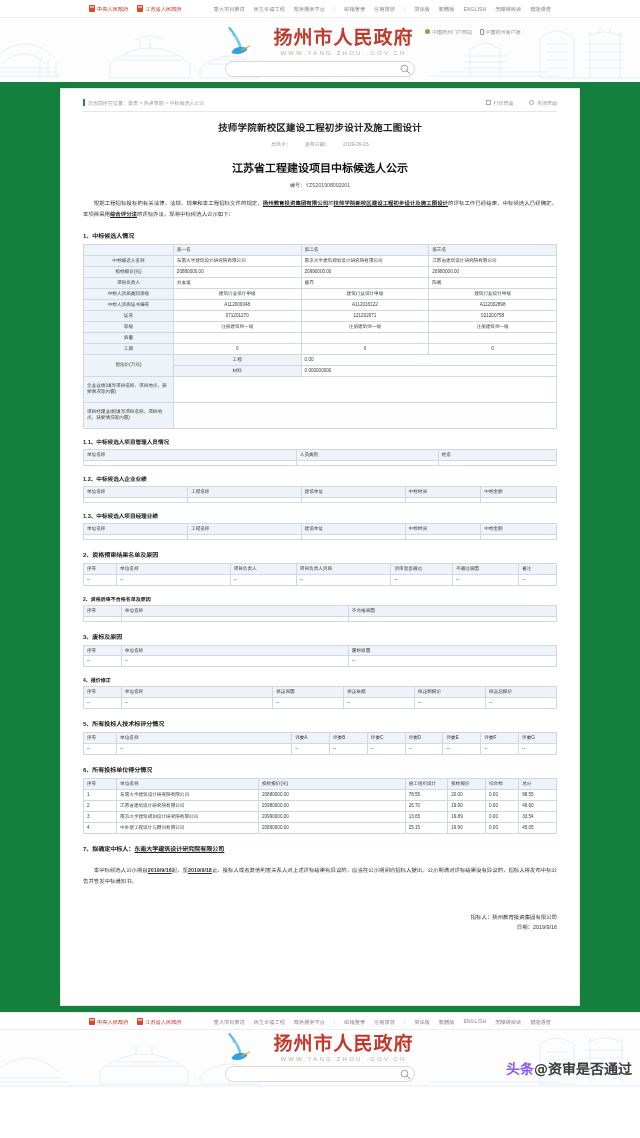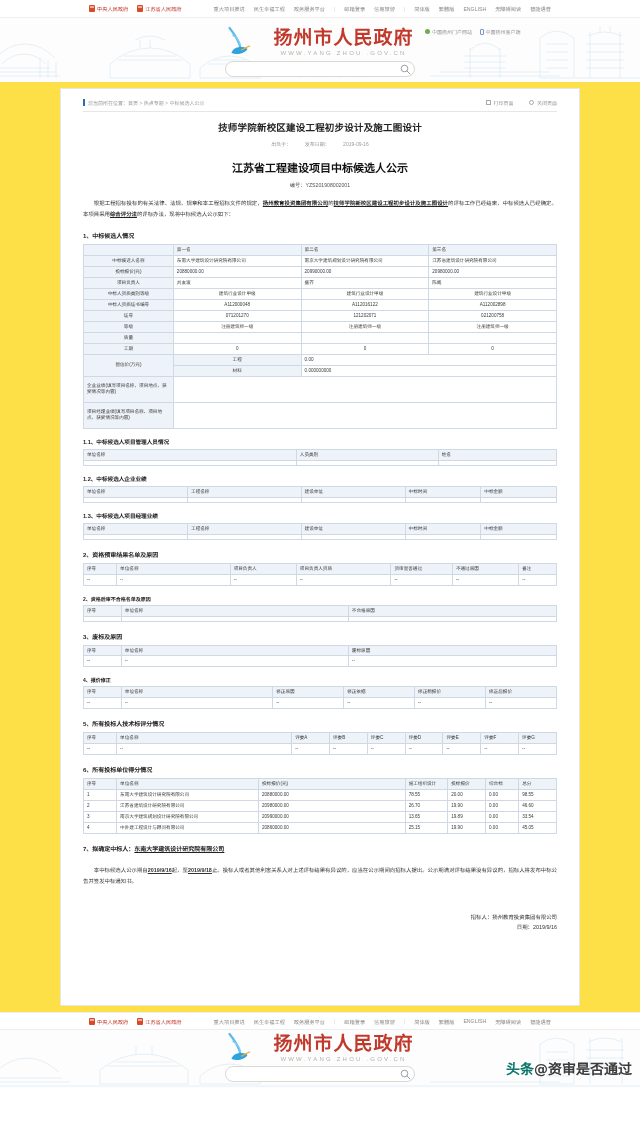--- a/index.html
+++ b/index.html
@@ -68,21 +68,21 @@
   }
   .searchbar input {
     flex:1; border:0; outline:0; background:transparent;
     font-size:6px; padding-left:8px; color:#555;
     font-family:"Liberation Sans",sans-serif;
   }
   .searchbar .mag { width:18px; display:flex; align-items:center; justify-content:center; }
 
   
   .page-wrap {
-    position:relative; height:930px; background:#fde047;
+    position:relative; height:930px; background:#15803d;
     padding:6px 0 0 0;
   }
   .article {
     width:520px; margin:0 auto; background:#fff;
     border:1px solid #e8e6e3; min-height:918px;
     padding:10px 22px 14px 22px;
   }
   .crumbbar {
     display:flex; align-items:center; justify-content:space-between;
     border-bottom:1px solid #e8e6e3; padding-bottom:5px; margin-bottom:8px;
@@ -143,21 +143,21 @@
     position:relative; height:18px; background:#fff;
     border-top:1px solid #f0eeec;
   }
   .fbanner { position:relative; height:58px; background:#fdfdfd; overflow:hidden; }
   .watermark {
     position:absolute; right:8px; top:28px; z-index:6;
     font-size:14px; font-weight:bold; color:#3b3b3b;
     font-family:"DejaVu Sans","Liberation Sans",sans-serif;
     letter-spacing:0px; white-space:nowrap;
   }
-  .watermark .tt { color:#0f766e; }
+  .watermark .tt { color:#8b5cf6; }
 </style>
 </head>
 <body>
 
 <div class="topnav">
   <a class="gov-link">
     <i class="flagico"></i>
     <span>中央人民政府</span>
   </a>
   <a class="gov-link">

